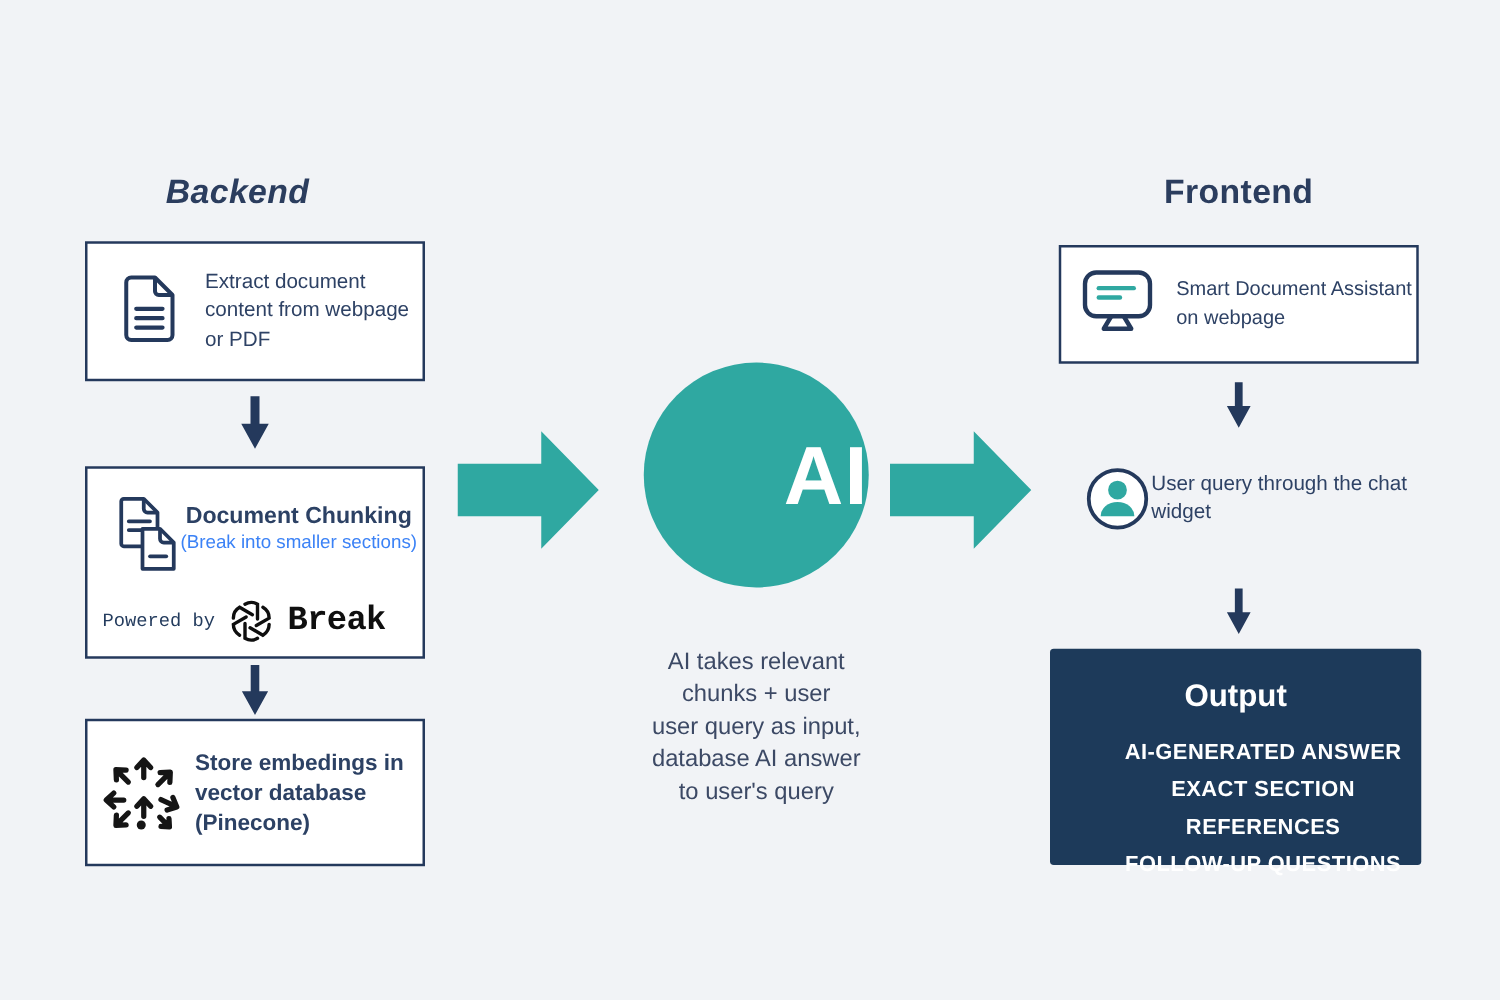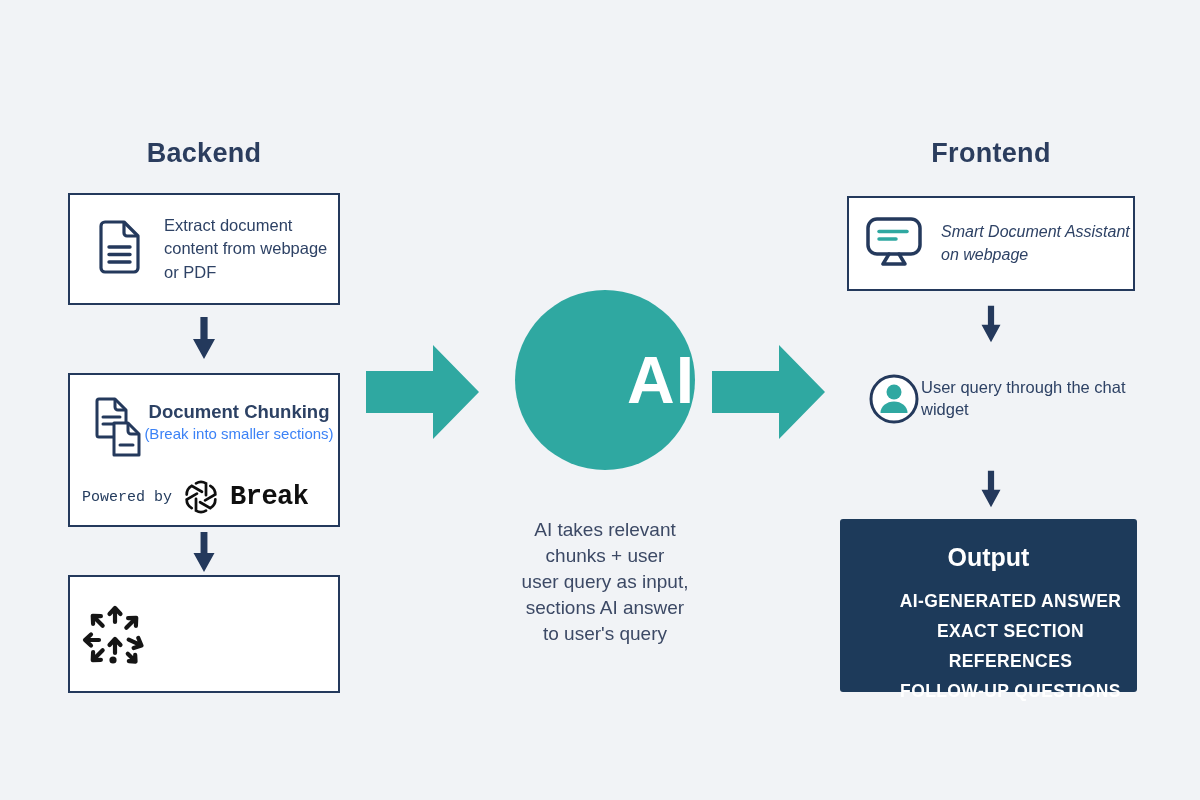--- a/index.html
+++ b/index.html
@@ -41,40 +41,40 @@
   .chunk-title { font-size:18.5px; font-weight:bold; color:#2c4164; }
   .chunk-sub { font-size:15px; color:#3b82f6; margin-top:2px; }
   .powered-row {
     position:absolute; left:12px; bottom:8px; width:256px;
     display:flex; align-items:center; gap:9px;font-family:Liberation Mono, monospace;
   }
   .powered-label { font-size:15px; color:#243c5e; }
   .openai-word { font-size:27px; font-weight:bold; color:#0f0f0f; letter-spacing:-0.5px; }
   
   .box-assistant { left:847px; top:196px; width:288px; height:95px; padding-left:16px; gap:18px; }
-  .box-assistant .node-label { width:200px; font-size:16px;font-style:italic; }
+  .box-assistant .node-label { width:200px; font-size:16px; }
   .user-row-icon { position:absolute; left:868px; top:373px; }
   .user-row-label {
     position:absolute; left:921px; top:376px; width:210px;
     font-size:16.5px; line-height:22px; color:#2e4265;
   }
   .output-box {
     position:absolute; left:840px; top:519px; width:297px; height:173px;
     background:#1d3a5a; border-radius:3px; color:#ffffff; text-align:center;
     box-sizing:border-box; padding-top:24px;
   }
   .output-title { font-size:25px; font-weight:bold; margin-bottom:14px; }
   .output-item { font-size:17.5px; font-weight:bold; line-height:30px; letter-spacing:.4px;margin-left:44px; }
 </style>
 </head>
 <body>
 
 <div class="stage">
 
-  <div class="col-heading" style="left:68px; top:138px; width:272px;">Backend</div>
+  <div class="col-heading" style="left:54px; top:138px; width:272px;font-style:italic;">Backend</div>
   <div class="col-heading" style="left:847px; top:138px; width:288px;">Frontend</div>
 
   <div class="node-box box-extract">
     <span>
       <svg width="46" height="56" viewBox="0 0 46 56" fill="none">
         <path d="M9 3 H28 L42 17 V49 A4 4 0 0 1 38 53 H9 A4 4 0 0 1 5 49 V7 A4 4 0 0 1 9 3 Z" stroke="#24395c" stroke-width="3.2" stroke-linejoin="round"></path>
         <path d="M28 3 V14 A3 3 0 0 0 31 17 H42" stroke="#24395c" stroke-width="3.2" stroke-linejoin="round"></path>
         <path d="M13 28 H34 M13 35.5 H34 M13 43 H34" stroke="#24395c" stroke-width="3.4" stroke-linecap="round"></path>
       </svg>
     </span>
@@ -163,20 +163,21 @@
           <g transform="translate(15,57) rotate(-135)">
               <path d="M0 8 L0 -5 M-5.5 0 L0 -6 L5.5 0"></path>
             </g>
           <g transform="translate(50,59) rotate(135)">
               <path d="M0 6 L0 -4 M-4.5 0 L0 -5 L4.5 0"></path>
             </g>
         </g>
         <circle cx="31" cy="61" r="3.6" fill="#151515"></circle>
       </svg>
     </span>
+    <div class="bold-label">Store embedings in vector database (Pinecone)</div>
   </div>
 
   <div class="teal-arrow" style="left:366px; top:342px;">
     <svg width="115" height="100" viewBox="0 0 115 100">
       <path d="M0 29 H67 V3 L113 50 L67 97 V71 H0 Z" fill="#2fa8a1"></path>
     </svg>
   </div>
 
   <div class="ai-circle">
     <span>AI</span>
@@ -185,21 +186,21 @@
   <div class="teal-arrow" style="left:712px; top:342px;">
     <svg width="115" height="100" viewBox="0 0 115 100">
       <path d="M0 29 H67 V3 L113 50 L67 97 V71 H0 Z" fill="#2fa8a1"></path>
     </svg>
   </div>
 
   <div class="center-desc">
     <div>AI takes relevant</div>
     <div>chunks + user</div>
     <div>user query as input,</div>
-    <div>sections AI answer</div>
+    <div>database AI answer</div>
     <div>to user's query</div>
   </div>
 
   <div class="node-box box-assistant">
     <span>
       <svg width="58" height="52" viewBox="0 0 58 52" fill="none">
         <rect x="3" y="3" width="52" height="35" rx="9" stroke="#24395c" stroke-width="3.5"></rect>
         <path d="M14 15.5 H42" stroke="#2fa8a1" stroke-width="3.5" stroke-linecap="round"></path>
         <path d="M14 23 H31" stroke="#2fa8a1" stroke-width="3.5" stroke-linecap="round"></path>
         <path d="M24 38 L18 48 H40 L34 38" stroke="#24395c" stroke-width="3.5" stroke-linecap="round" stroke-linejoin="round"></path>

